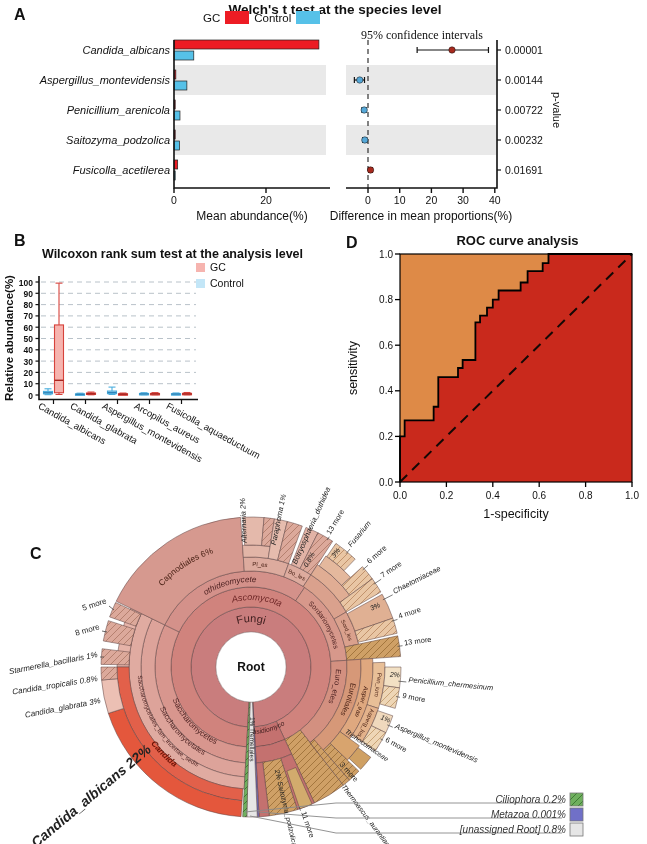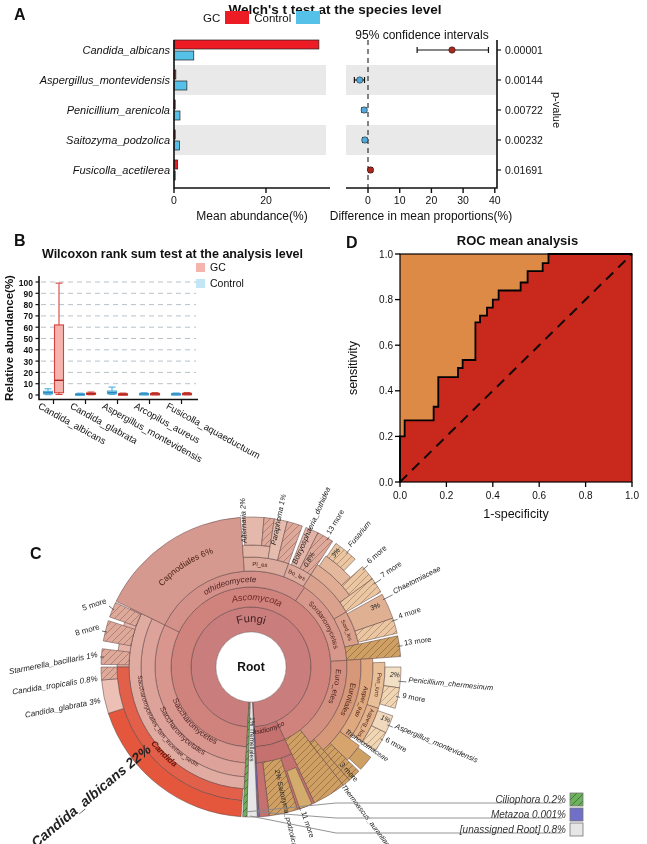--- a/index.html
+++ b/index.html
@@ -17,36 +17,36 @@
 <body>
 
 <div class="ov panel-letter" style="left:14px;top:6px;">A</div>
 <div class="ov ttl" style="left:155px;top:2px;width:360px;font-size:13.5px;">Welch's t test at the species level</div>
 <div class="ov legend-row" style="left:203px;top:11px;font-size:11.5px;">
   <span>GC</span>
   <span class="swatch" style="width: 24px; height: 13px; background: rgb(237, 28, 36);"></span>
   <span>Control</span>
   <span class="swatch" style="width: 24px; height: 13px; background: rgb(86, 193, 232);"></span>
 </div>
-<div class="ov" style="left:346px;top:28px;width:152px;text-align:center;font-size:12px;">95% confidence intervals</div>
+<div class="ov" style="left:346px;top:28px;width:152px;text-align:center;font-size:12px;font-family:Liberation Serif, serif;">95% confidence intervals</div>
 <div class="ov" style="left:563px;top:92px;font-size:11px;transform:rotate(90deg);transform-origin:0 0;">p-value</div>
 
 <div class="ov panel-letter" style="left:14px;top:232px;">B</div>
 <div class="ov ttl" style="left:20px;top:247px;width:305px;font-size:12.5px;">Wilcoxon rank sum test at the analysis level</div>
 <div class="ov legend-row" style="left:196px;top:261px;font-size:10.5px;">
   <span class="swatch" style="width: 9px; height: 9px; background: rgb(246, 180, 175);"></span>
   <span>GC</span>
 </div>
 <div class="ov legend-row" style="left:196px;top:277px;font-size:10.5px;">
   <span class="swatch" style="width: 9px; height: 9px; background: rgb(195, 230, 247);"></span>
   <span>Control</span>
 </div>
 
 <div class="ov panel-letter" style="left:346px;top:234px;">D</div>
-<div class="ov ttl" style="left:400px;top:233px;width:235px;font-size:13px;">ROC mean analysis</div>
+<div class="ov ttl" style="left:400px;top:233px;width:235px;font-size:13px;">ROC curve analysis</div>
 <div class="ov" style="left:517px;top:366px;color:#fff;font-weight:bold;font-size:13.5px;line-height:20px;">
   <div>AUC = 0.743</div>
   <div>GC VS Control</div>
 </div>
 
 <div class="ov panel-letter" style="left:30px;top:545px;">C</div>
 
 <svg id="svg-a" style="left:0;top:0;" width="647" height="228">
     <rect x="174" y="65" width="152" height="30" fill="#e9e9e9"></rect>
     <rect x="346" y="65" width="150" height="30" fill="#e9e9e9"></rect>

